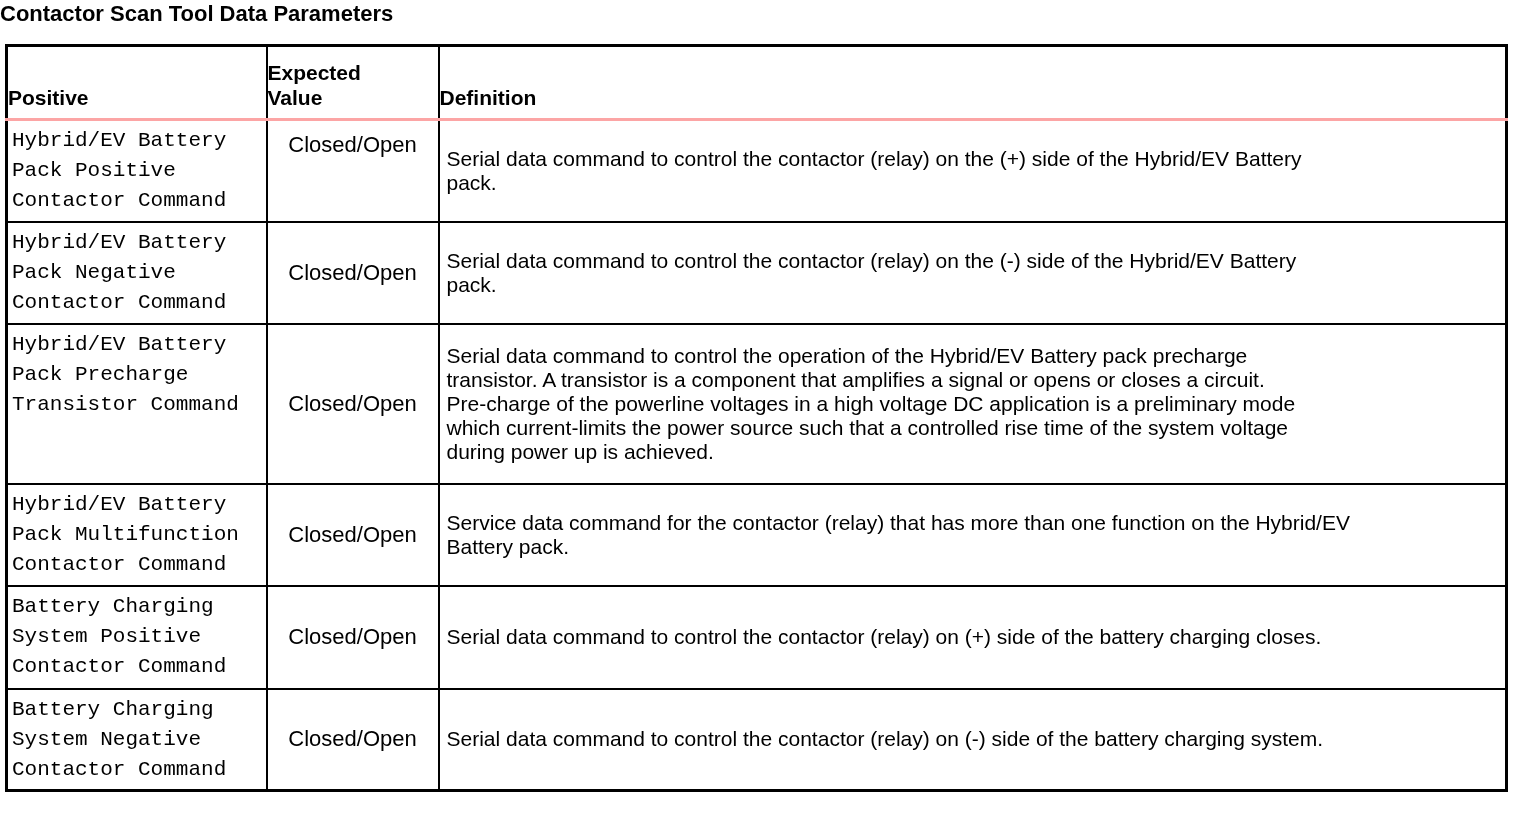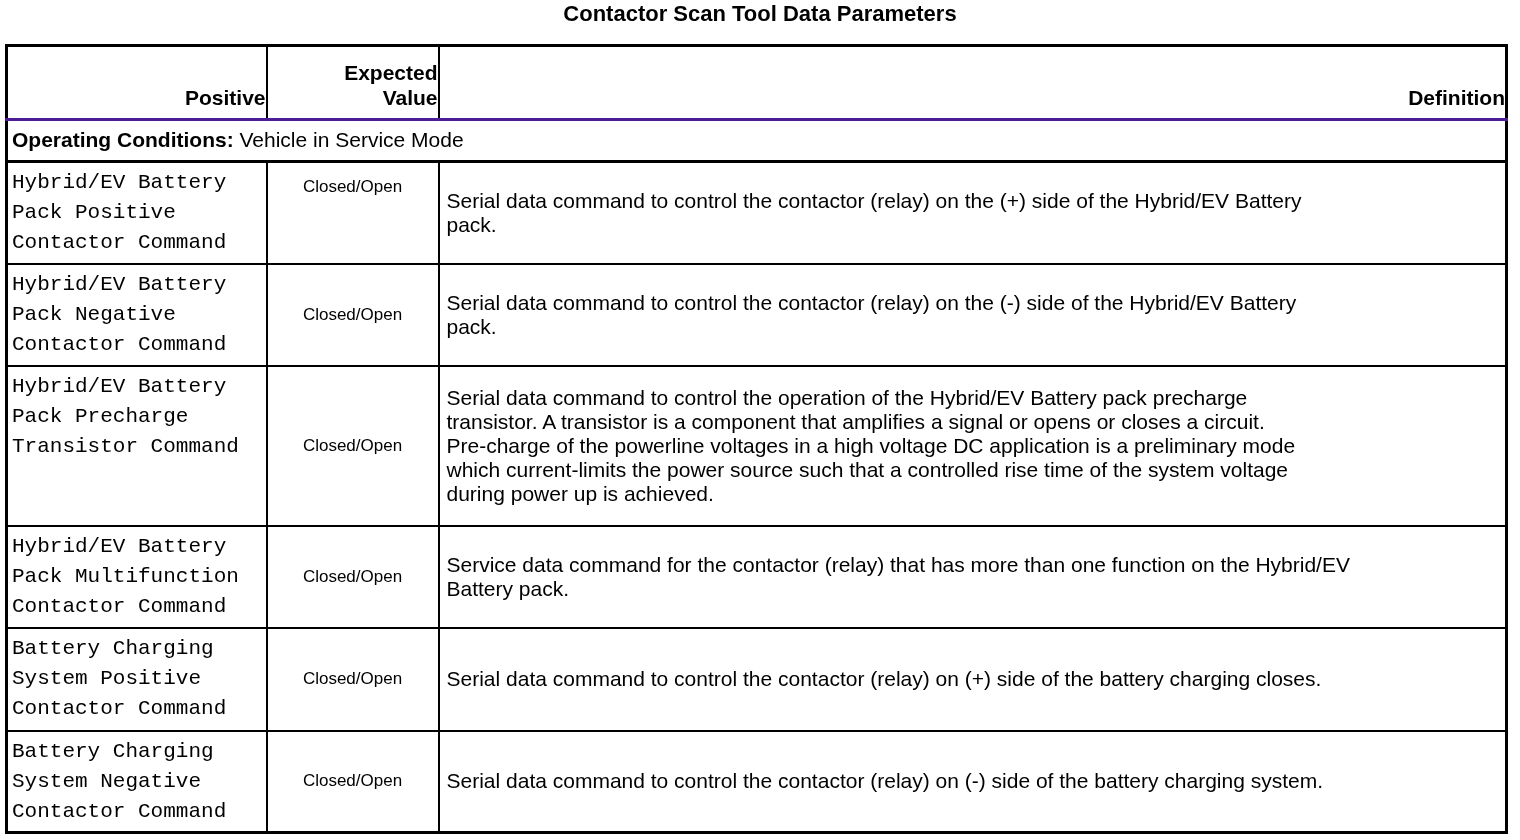--- a/index.html
+++ b/index.html
@@ -13,21 +13,21 @@
     width: 1520px;
     height: 840px;
     position: relative;
     overflow: hidden;
   }
   .doc-title {
     position: absolute;
     top: 2px;
     left: 0;
     width: 100%;
-    text-align: center;
+    text-align: left;
     font-weight: bold;
     font-size: 22px;
     line-height: 24px;
   }
   table.params {
     position: absolute;
     left: 5px;
     top: 44px;
     width: 1503px;
     border-collapse: collapse;
@@ -38,23 +38,23 @@
   table.params td {
     border: 2px solid #000;
     overflow: hidden;
   }
   col.c-param { width: 260px; }
   col.c-value { width: 172px; }
   col.c-def   { width: auto; }
 
   tr.header-row { height: 74px; }
   tr.header-row th {
-    border-bottom: 3px solid #4c1d95;
+    border-bottom: 3px solid #fca5a5;
     vertical-align: bottom;
-    text-align: right;
+    text-align: left;
     font-size: 21px;
     line-height: 25px;
     font-weight: bold;
     padding: 0 0 8px 0;
     white-space: pre-line;
   }
   tr.opcond-row { height: 42px; }
   tr.opcond-row td {
     border-bottom: 3px solid #000;
     vertical-align: middle;
@@ -69,21 +69,21 @@
     text-align: left;
     font-size: 21px;
     line-height: 30px;
     padding: 5px 2px 0 4px;
     white-space: pre-line;
     font-family: Liberation Mono, monospace;
   }
   td.cell-value {
     vertical-align: middle;
     text-align: center;
-    font-size: 17px;
+    font-size: 22px;
     line-height: 30px;
     padding: 0;
   }
   td.cell-value.va-top {
     vertical-align: top;
     padding-top: 9px;
   }
   td.cell-def {
     vertical-align: middle;
     text-align: left;
@@ -103,23 +103,20 @@
     <col class="c-param">
     <col class="c-value">
     <col class="c-def">
   </colgroup>
   <tbody id="table-body">
     <tr class="header-row">
       <th>Positive</th>
       <th>Expected
 Value</th>
       <th>Definition</th>
-    </tr>
-    <tr class="opcond-row">
-      <td colspan="3"><span class="opcond-label">Operating Conditions:</span> <span>Vehicle in Service Mode</span></td>
     </tr>
   <tr style="height: 102px;">
     <td class="cell-param">Hybrid/EV Battery
 Pack Positive
 Contactor Command</td>
     <td class="cell-value va-top">Closed/Open</td>
     <td class="cell-def">Serial data command to control the contactor (relay) on the (+) side of the Hybrid/EV Battery
 pack.</td>
   </tr>
       <tr style="height: 102px;">

